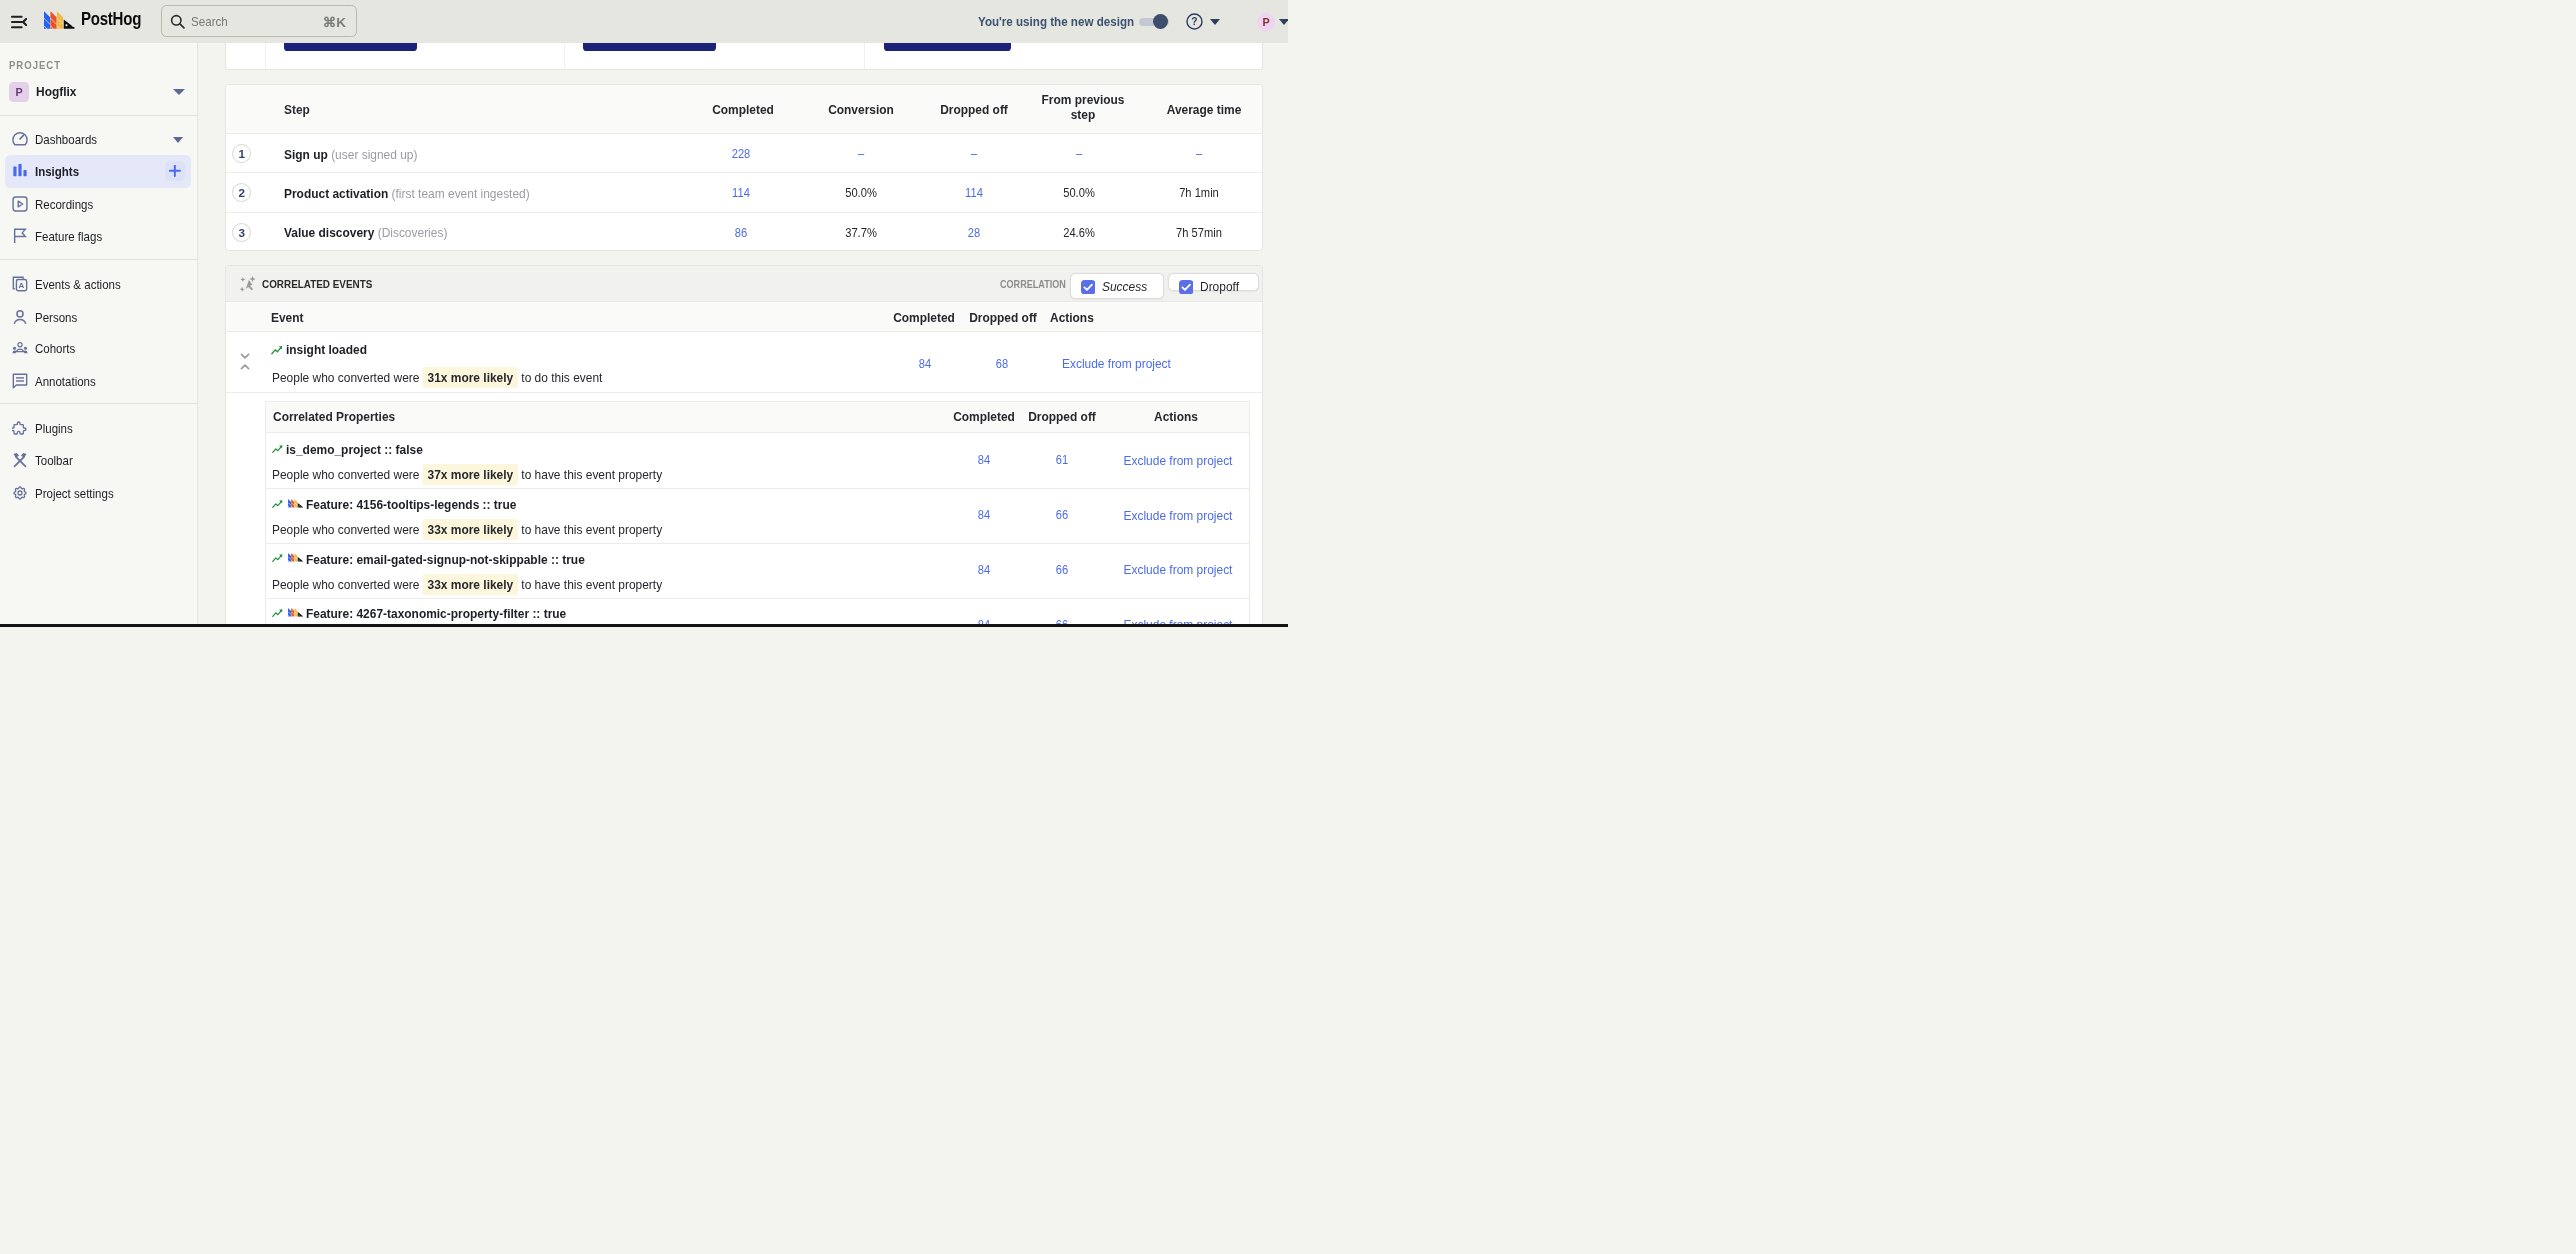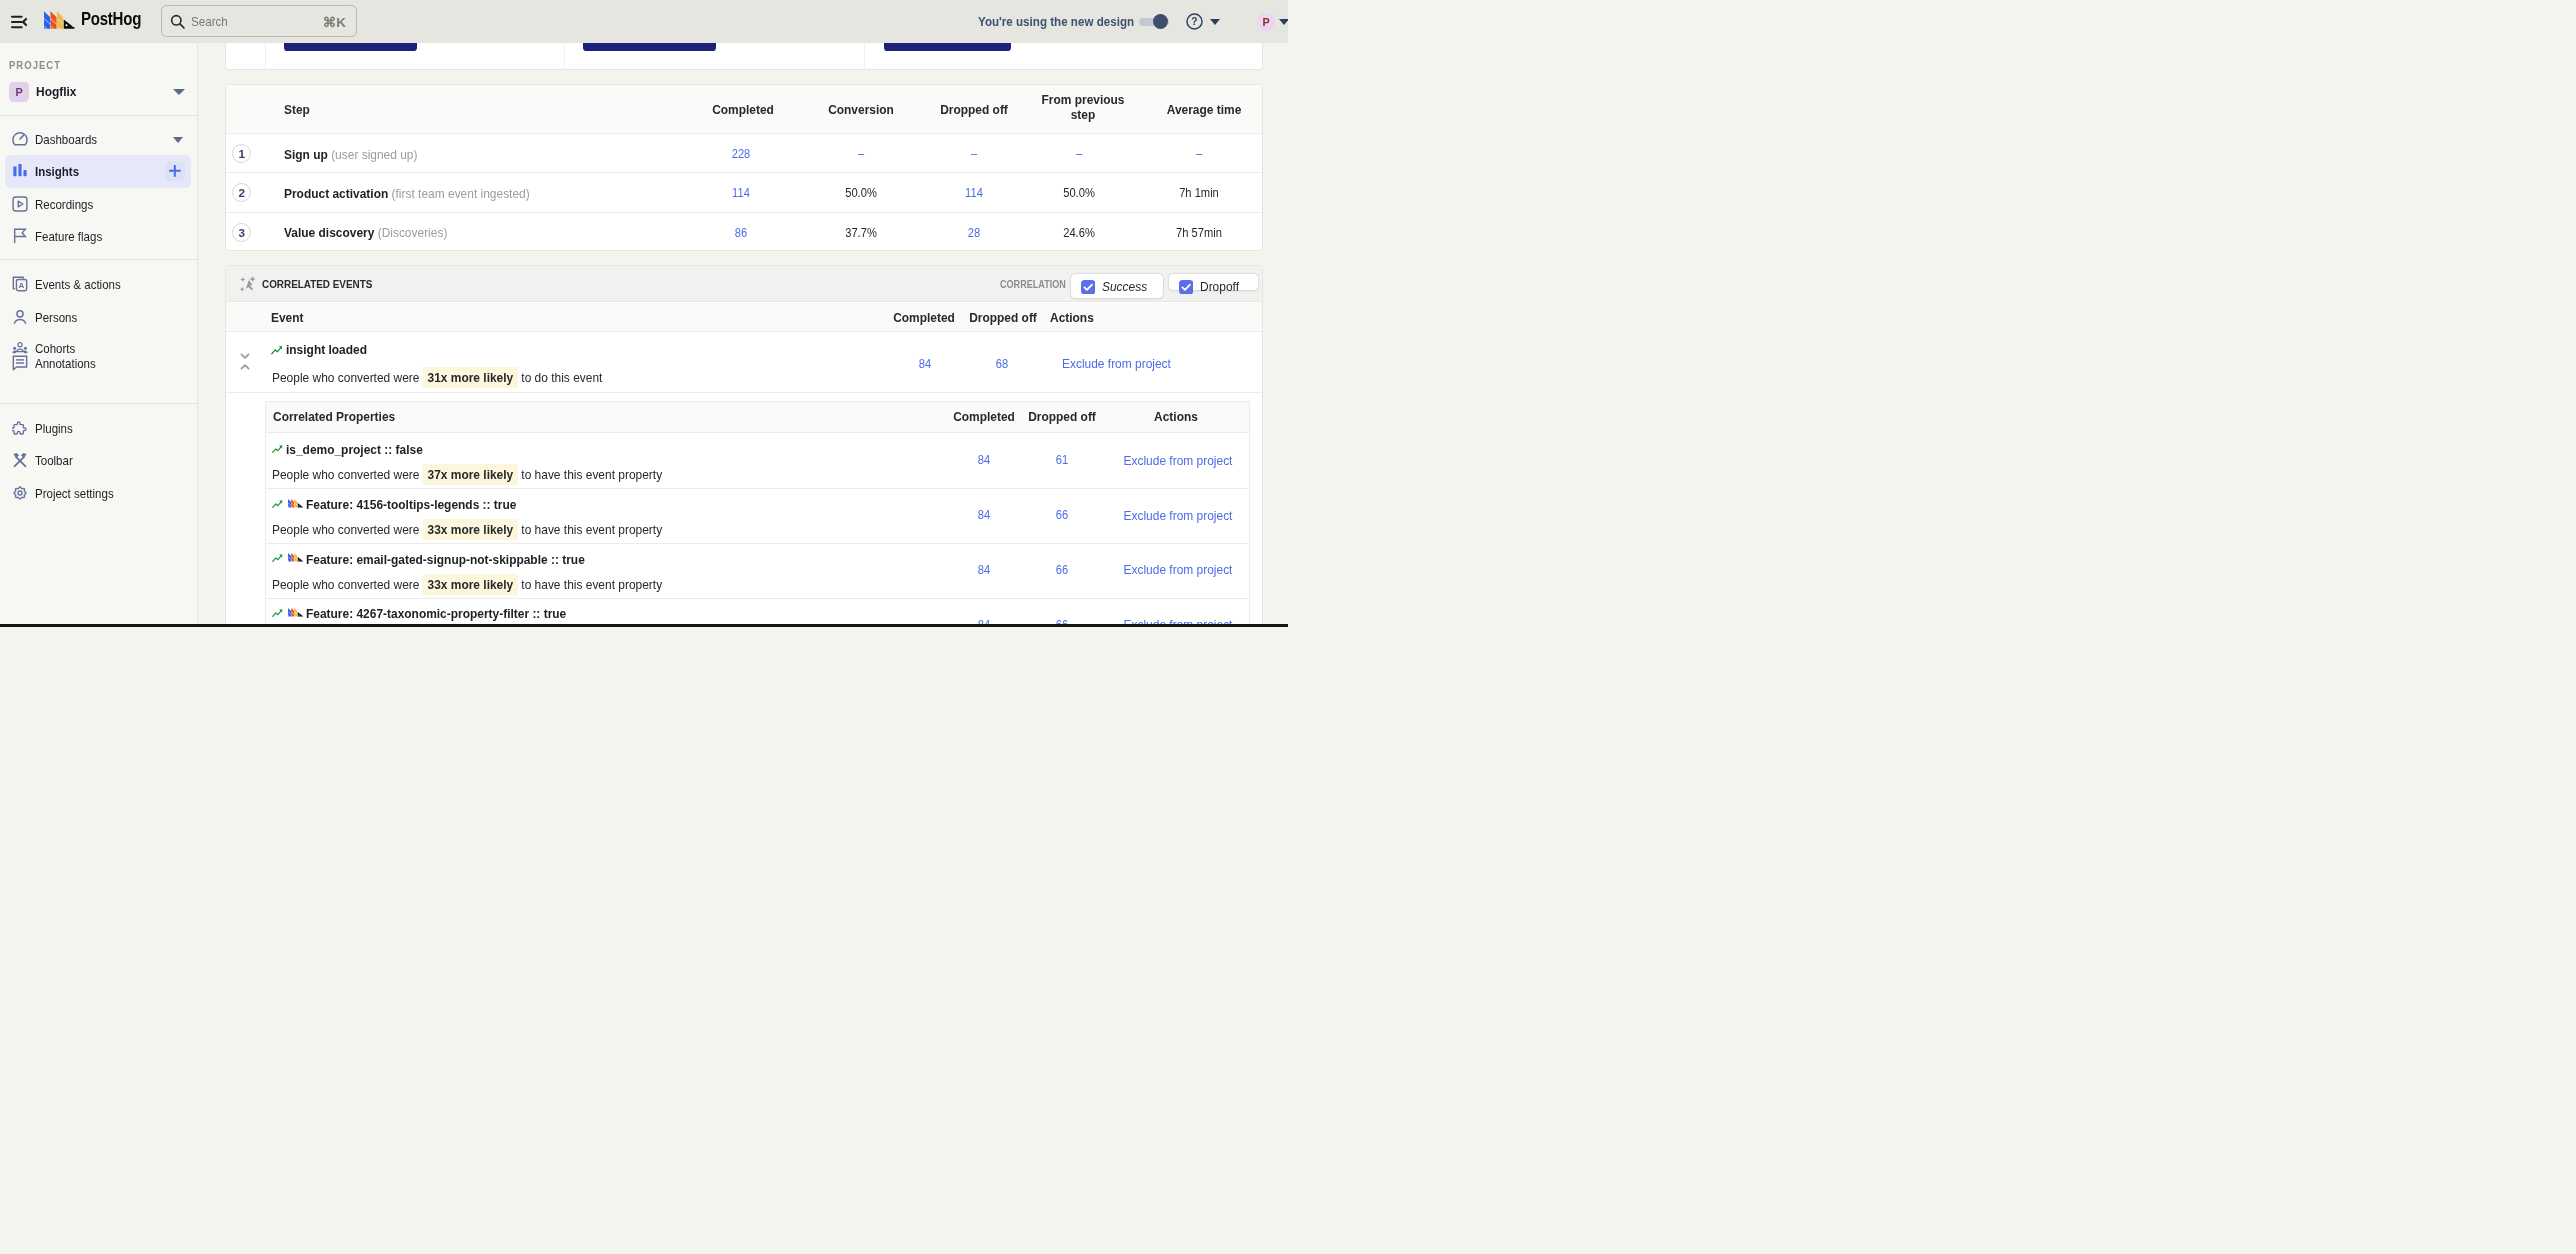--- a/index.html
+++ b/index.html
@@ -173,21 +173,21 @@
       <circle cx="10" cy="5" r="2.6" fill="none" stroke="#68719b" stroke-width="1.5"></circle>
       <path d="M5.5 13.5 A4.8 4.8 0 0 1 14.5 13.5 Z" fill="none" stroke="#68719b" stroke-width="1.5"></path>
       <circle cx="3.2" cy="9.2" r="1.9"></circle>
           <path d="M0.5 15.5 A3.4 3.4 0 0 1 5.9 12.8 L4.5 15.5 Z"></path>
       <circle cx="16.8" cy="9.2" r="1.9"></circle>
           <path d="M19.5 15.5 A3.4 3.4 0 0 0 14.1 12.8 L15.5 15.5 Z"></path>
         </g>
       </svg>
     <span class="txt">Cohorts</span>
   </div>
-  <div class="sideitem" style="top:304px;">
+  <div class="sideitem" style="top:322px;">
     <svg class="icon" viewBox="0 0 18 18">
         <g fill="none" stroke="#68719b" stroke-width="1.6">
       <path d="M1.5 1.5 L16.5 1.5 L16.5 13.5 L5 13.5 L1.5 16.5 Z" stroke-linejoin="round"></path>
       <line x1="4.5" y1="5.5" x2="13.5" y2="5.5"></line>
           <line x1="4.5" y1="9" x2="13.5" y2="9"></line>
         </g>
       </svg>
     <span class="txt">Annotations</span>
   </div>
   <div class="sidesep" style="top:360px;"></div>

